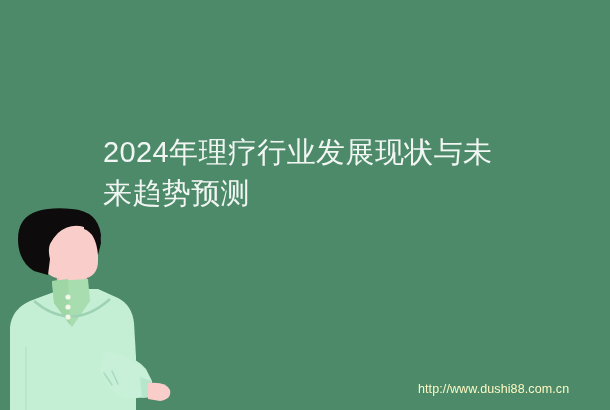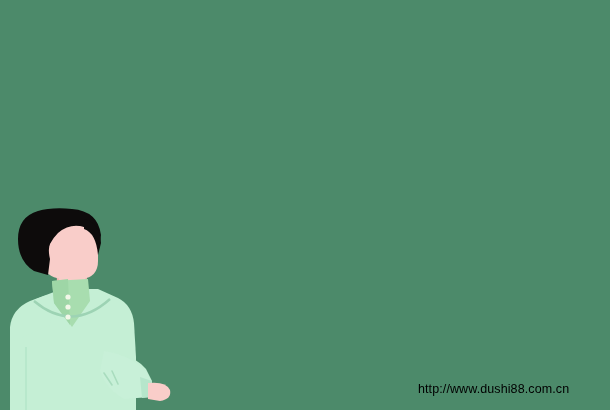--- a/index.html
+++ b/index.html
@@ -43,32 +43,33 @@
     top: 205px;
     width: 200px;
     height: 205px;
   }
 
   
   #watermark {
     position: absolute;
     left: 418px;
     top: 381px;
-    color: #000000;
+    color: #fef9c3;
     font-size: 12.5px;
     letter-spacing: 0.1px;
     line-height: 16px;
     white-space: nowrap;
   }
 </style>
 </head>
 <body>
 
 <div id="cover">
 
+  <div id="title-block">2024年理疗行业发展现状与未来趋势预测</div>
 
   <div id="illustration">
     <svg width="200" height="205" viewBox="0 0 200 205" xmlns="http://www.w3.org/2000/svg">
 
       <g>
 
         <path d="M 10 205 L 10 122 Q 12 104 30 96 L 62 84 L 98 84 L 118 93
                  Q 132 100 134 118 L 136 152 L 136 205 Z" fill="#c5efd5"></path>
 
         <path d="M 10 128 Q 16 100 44 91 L 56 88 L 50 120 L 14 136 Z" fill="#c5efd5"></path>

